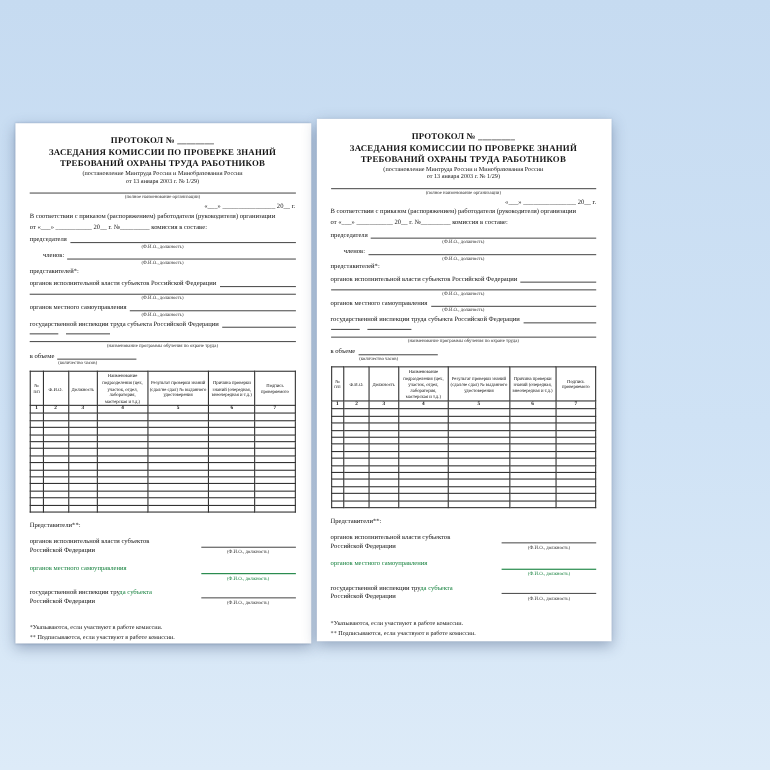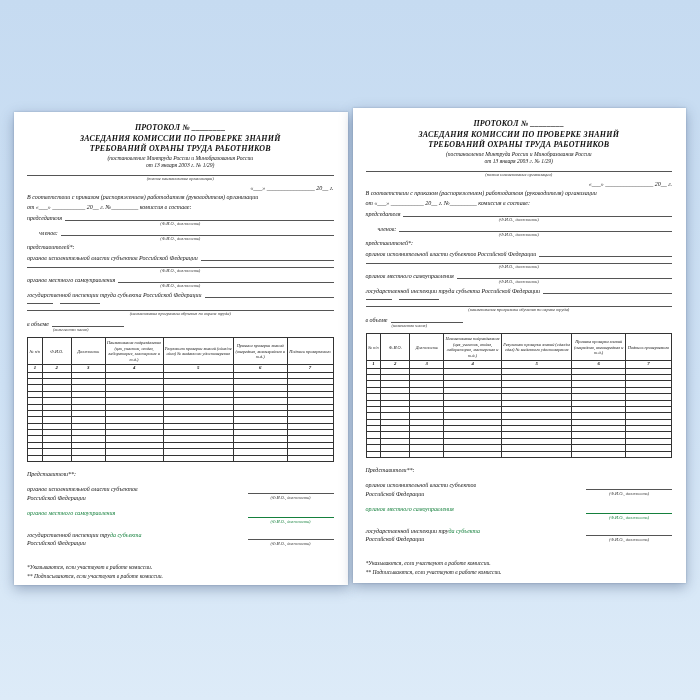--- a/index.html
+++ b/index.html
@@ -2,21 +2,21 @@
 <html><head>
 <meta charset="utf-8">
 <style>
   * { margin:0; padding:0; box-sizing:border-box; }
   html,body { width:700px; height:700px; overflow:hidden; }
   body {
     background: linear-gradient(180deg,#c6dbf1 0%,#cfe2f5 55%,#ddebf8 100%);
     font-family:"Liberation Serif","DejaVu Serif",serif;
     color:#141414;
   }
-  .pages { position:absolute; left:14px; top:112px; width:672px; height:473px; display:flex; gap:5px;font-style:italic; }
+  .pages { position:absolute; left:14px; top:112px; width:542px; height:473px; display:flex; gap:5px; }
   .page {
     background:#ffffff; flex:1; position:relative; overflow:hidden;
     padding:11px 14px 8px 13px;
     box-shadow:0 4px 12px rgba(45,65,105,.38), 0 0 2px rgba(45,65,105,.3);
   }
   .page:nth-child(2){ margin-top:-4px; margin-bottom:2px; }
   .center{ text-align:center; }
   .right{ text-align:right; }
   .title .t1{ font-weight:bold; font-size:8px; line-height:1.32; text-align:center; letter-spacing:.2px; }
   .title .sub{ font-size:5.6px; line-height:1.3; text-align:center; }

